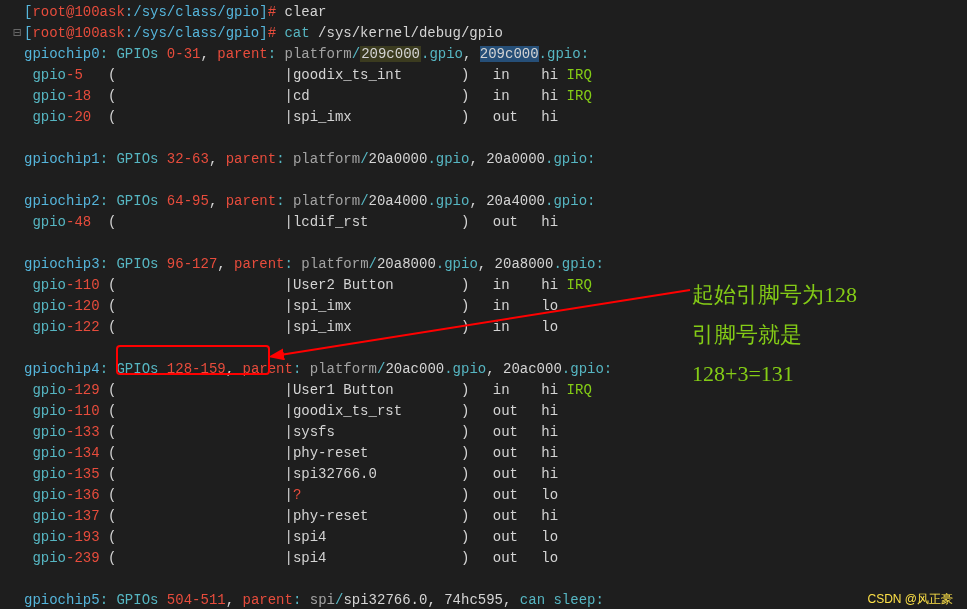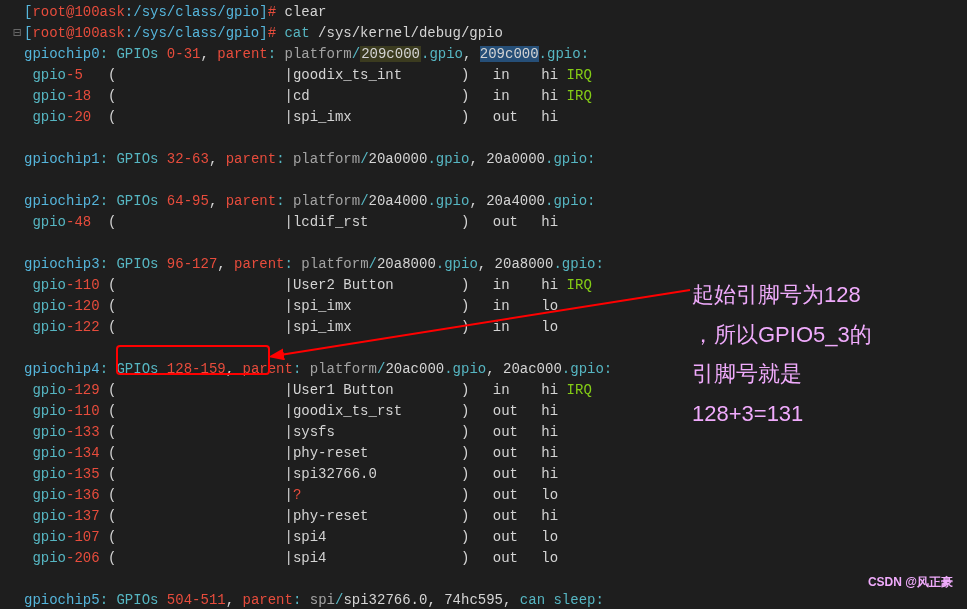--- a/index.html
+++ b/index.html
@@ -53,40 +53,39 @@
   .irq { color: #84cc16; }
   .q { color: #e74c3c; }
   .cansleep { color: #56b6c2; }
   .sel { background:#264f78; }
   .hl { background:#3b3b1f; padding:0 1px; }
   .annotation {
     position: absolute;
     right: 20px;
     top: 275px;
     width: 255px;
-    color: #f0abfc;
-    font-family: Liberation Sans, sans-serif;
+    color: #84cc16;
+    font-family: Liberation Serif, serif;
     font-size: 22px;
     line-height: 1.8;
     pointer-events:none;
   }
   .redbox {
     position:absolute;
     border:2px solid #ff0000;
     border-radius:4px;
     pointer-events:none;
   }
   .watermark {
     position:absolute;
     right:14px;
-    bottom:18px;
-    color:#f0abfc;
+    bottom:1px;
+    color:#fde047;
     font-family: Arial, sans-serif;
     font-size:12px;
-    font-weight:bold;
   }
   svg.arrow { position:absolute; pointer-events:none; }
 </style>
 </head>
 <body>
 
 <div class="terminal">
 
   <div class="line"><span class="gutter"> </span><span class="prompt-bracket">[</span><span class="prompt-user">root@100ask</span><span class="prompt-path">:/sys/class/gpio</span><span class="prompt-bracket">]</span><span class="prompt-hash">#</span> <span class="cmd">clear</span></div>
 
@@ -109,40 +108,39 @@
       <div class="line"><span class="gutter"> </span> <span class="gpio-line">gpio</span><span class="dash">-</span><span class="gpionum">122</span> <span class="paren">(</span>                    <span class="pipe">|</span><span class="name">spi_imx             </span><span class="paren">)</span> <span class="dir">in </span> <span class="dir">lo</span> <span class="irq"></span></div>
       <div class="line"><span class="gutter"> </span> </div>
       <div class="line"><span class="gutter"> </span><span class="chip">gpiochip4</span><span class="colon">:</span> <span class="gpios">GPIOs</span> <span class="num">128</span><span class="dash">-</span><span class="num">159</span><span class="comma">,</span> <span class="parent">parent</span><span class="colon">:</span> <span class="platform">platform</span><span class="dot">/</span><span class="hexaddr">20ac000</span><span class="dot">.</span><span class="gpior">gpio</span><span class="comma">,</span> <span class="hexaddr">20ac000</span><span class="dot">.</span><span class="gpior">gpio</span><span class="colon">:</span></div>
       <div class="line"><span class="gutter"> </span> <span class="gpio-line">gpio</span><span class="dash">-</span><span class="gpionum">129</span> <span class="paren">(</span>                    <span class="pipe">|</span><span class="name">User1 Button        </span><span class="paren">)</span> <span class="dir">in </span> <span class="dir">hi</span> <span class="irq">IRQ</span></div>
       <div class="line"><span class="gutter"> </span> <span class="gpio-line">gpio</span><span class="dash">-</span><span class="gpionum">110</span> <span class="paren">(</span>                    <span class="pipe">|</span><span class="name">goodix_ts_rst       </span><span class="paren">)</span> <span class="dir">out</span> <span class="dir">hi</span> <span class="irq"></span></div>
       <div class="line"><span class="gutter"> </span> <span class="gpio-line">gpio</span><span class="dash">-</span><span class="gpionum">133</span> <span class="paren">(</span>                    <span class="pipe">|</span><span class="name">sysfs               </span><span class="paren">)</span> <span class="dir">out</span> <span class="dir">hi</span> <span class="irq"></span></div>
       <div class="line"><span class="gutter"> </span> <span class="gpio-line">gpio</span><span class="dash">-</span><span class="gpionum">134</span> <span class="paren">(</span>                    <span class="pipe">|</span><span class="name">phy-reset           </span><span class="paren">)</span> <span class="dir">out</span> <span class="dir">hi</span> <span class="irq"></span></div>
       <div class="line"><span class="gutter"> </span> <span class="gpio-line">gpio</span><span class="dash">-</span><span class="gpionum">135</span> <span class="paren">(</span>                    <span class="pipe">|</span><span class="name">spi32766.0          </span><span class="paren">)</span> <span class="dir">out</span> <span class="dir">hi</span> <span class="irq"></span></div>
       <div class="line"><span class="gutter"> </span> <span class="gpio-line">gpio</span><span class="dash">-</span><span class="gpionum">136</span> <span class="paren">(</span>                    <span class="pipe">|</span><span class="q">?                   </span><span class="paren">)</span> <span class="dir">out</span> <span class="dir">lo</span> <span class="irq"></span></div>
       <div class="line"><span class="gutter"> </span> <span class="gpio-line">gpio</span><span class="dash">-</span><span class="gpionum">137</span> <span class="paren">(</span>                    <span class="pipe">|</span><span class="name">phy-reset           </span><span class="paren">)</span> <span class="dir">out</span> <span class="dir">hi</span> <span class="irq"></span></div>
-      <div class="line"><span class="gutter"> </span> <span class="gpio-line">gpio</span><span class="dash">-</span><span class="gpionum">107</span> <span class="paren">(</span>                    <span class="pipe">|</span><span class="name">spi4                </span><span class="paren">)</span> <span class="dir">out</span> <span class="dir">lo</span> <span class="irq"></span></div>
-      <div class="line"><span class="gutter"> </span> <span class="gpio-line">gpio</span><span class="dash">-</span><span class="gpionum">206</span> <span class="paren">(</span>                    <span class="pipe">|</span><span class="name">spi4                </span><span class="paren">)</span> <span class="dir">out</span> <span class="dir">lo</span> <span class="irq"></span></div>
+      <div class="line"><span class="gutter"> </span> <span class="gpio-line">gpio</span><span class="dash">-</span><span class="gpionum">193</span> <span class="paren">(</span>                    <span class="pipe">|</span><span class="name">spi4                </span><span class="paren">)</span> <span class="dir">out</span> <span class="dir">lo</span> <span class="irq"></span></div>
+      <div class="line"><span class="gutter"> </span> <span class="gpio-line">gpio</span><span class="dash">-</span><span class="gpionum">239</span> <span class="paren">(</span>                    <span class="pipe">|</span><span class="name">spi4                </span><span class="paren">)</span> <span class="dir">out</span> <span class="dir">lo</span> <span class="irq"></span></div>
       <div class="line"><span class="gutter"> </span> </div>
     </div>
 
   <div class="line"><span class="gutter"> </span><span class="chip">gpiochip5</span><span class="colon">:</span> <span class="gpios">GPIOs</span> <span class="num">504</span><span class="dash">-</span><span class="num">511</span><span class="comma">,</span> <span class="parent">parent</span><span class="colon">:</span> <span class="platform">spi</span><span class="dot">/</span><span class="hexaddr">spi32766.0</span><span class="comma">,</span> <span class="hexaddr">74hc595</span><span class="comma">,</span> <span class="cansleep">can sleep</span><span class="colon">:</span></div>
 
 </div>
 
 <div class="redbox" style="left:116px; top:345px; width:150px; height:26px;"></div>
 
 <svg class="arrow" style="left:260px; top:280px;" width="440" height="90">
   <defs>
     <marker id="ah" markerWidth="10" markerHeight="10" refX="2" refY="3" orient="auto">
       <path d="M0,0 L0,6 L8,3 z" fill="#ff0000"></path>
     </marker>
   </defs>
   <line x1="430" y1="10" x2="20" y2="75" stroke="#ff0000" stroke-width="2" marker-end="url(#ah)"></line>
 </svg>
 
 <div class="annotation">
   <div>起始引脚号为128</div>
-  <div>，所以GPIO5_3的</div>
   <div>引脚号就是</div>
   <div>128+3=131</div>
 </div>
 
 <div class="watermark">CSDN @风正豪</div>
 
 </body></html>

